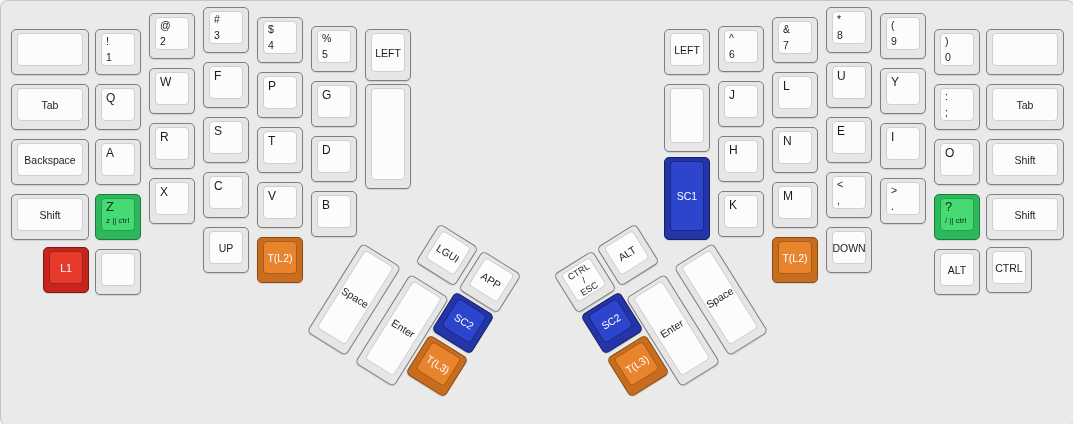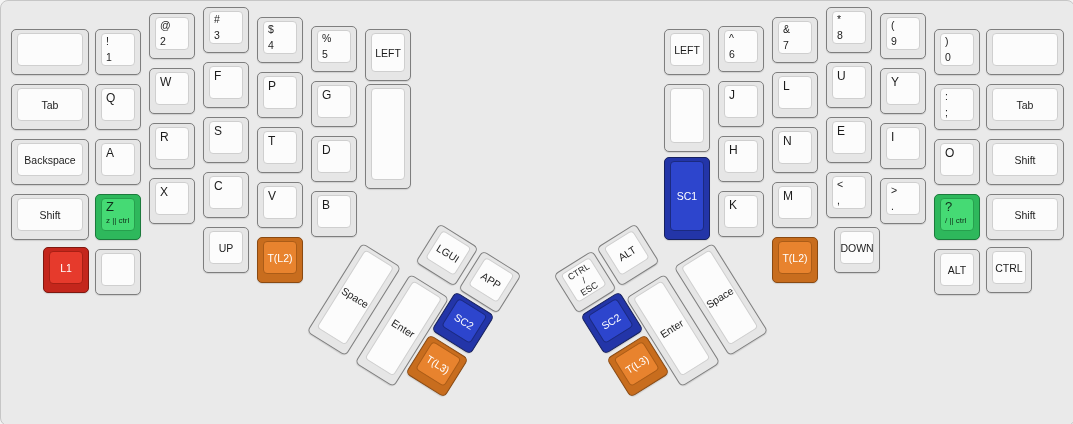--- a/index.html
+++ b/index.html
@@ -327,21 +327,21 @@
         <div class="face tl" style="background-color: rgb(252, 252, 252); border-color: rgb(207, 207, 207); color: rgb(28, 28, 28);">
           <span>E</span>
         </div>
       </div>
       <div class="key" style="left: 825px; top: 171px; width: 46px; height: 46px; background-color: rgb(230, 230, 230); border-color: rgb(126, 126, 126);">
         <div class="face split" style="background-color: rgb(252, 252, 252); border-color: rgb(207, 207, 207); color: rgb(28, 28, 28);">
           <span>&lt;</span>
           <span>,</span>
         </div>
       </div>
-      <div class="key" style="left: 825px; top: 226px; width: 46px; height: 46px; background-color: rgb(230, 230, 230); border-color: rgb(126, 126, 126); margin-left: 8px;">
+      <div class="key" style="left: 825px; top: 226px; width: 46px; height: 46px; background-color: rgb(230, 230, 230); border-color: rgb(126, 126, 126);">
         <div class="face center" style="background-color: rgb(252, 252, 252); border-color: rgb(207, 207, 207); color: rgb(28, 28, 28);">
           <span>DOWN</span>
         </div>
       </div>
       <div class="key" style="left: 879px; top: 12px; width: 46px; height: 46px; background-color: rgb(230, 230, 230); border-color: rgb(126, 126, 126);">
         <div class="face split" style="background-color: rgb(252, 252, 252); border-color: rgb(207, 207, 207); color: rgb(28, 28, 28);">
           <span>(</span>
           <span>9</span>
         </div>
       </div>

